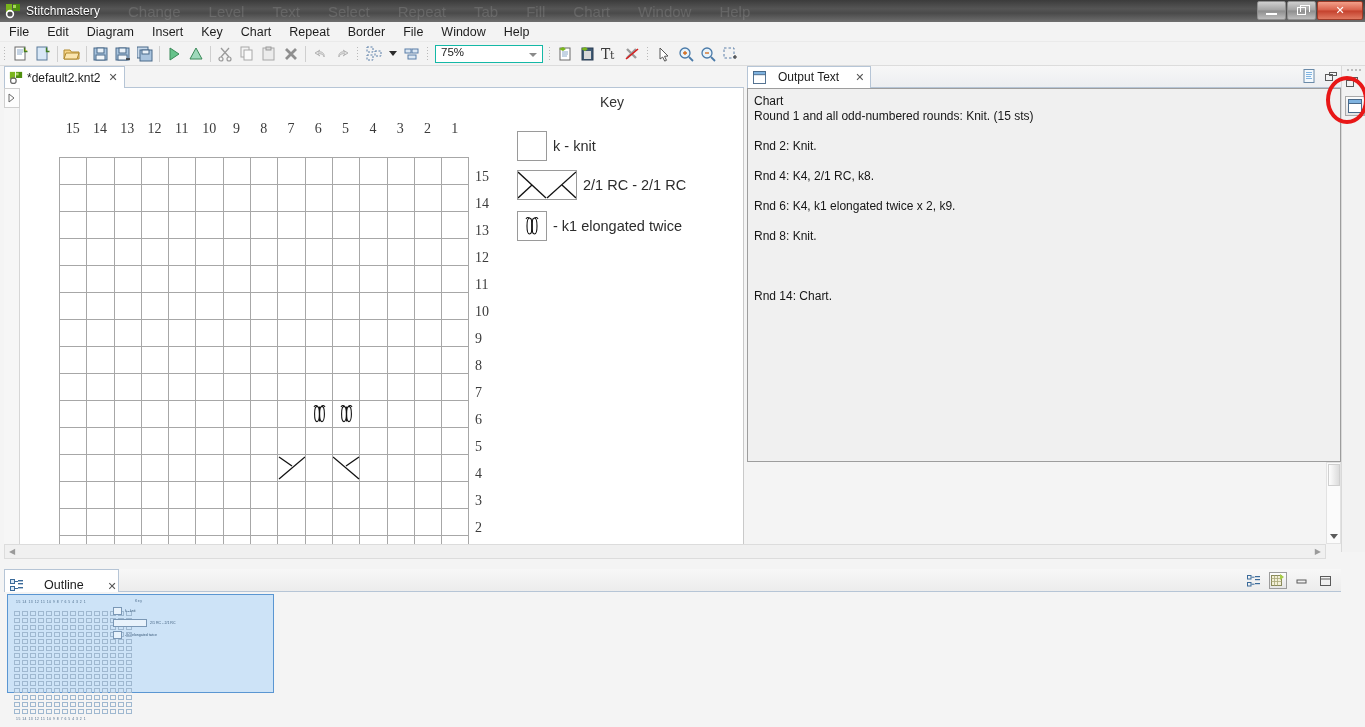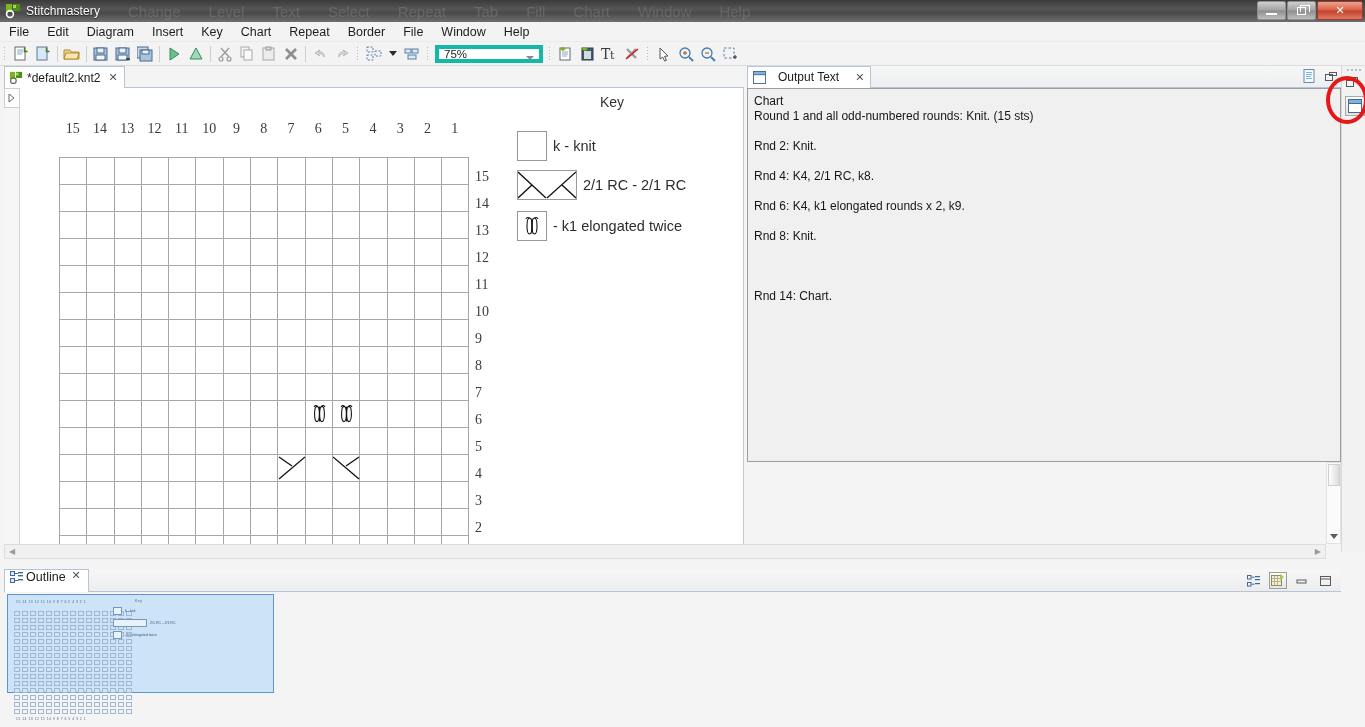--- a/index.html
+++ b/index.html
@@ -72,22 +72,22 @@
     width: 4px; height: 16px; margin: 0 3px;
     background-image: radial-gradient(circle, #b9b9b9 1px, transparent 1px);
     background-size: 3px 3px;
   }
   .tb-btn {
     width: 22px; height: 22px; display: flex; align-items: center;
     justify-content: center; position: relative;
   }
   .tb-sep { width: 1px; height: 16px; background: #cfcfcf; margin: 0 3px; }
   .zoom-combo {
-    width: 108px; height: 18px; border: 4px solid #14b8a6; background: #fff;
-    display: flex; align-items: center; font-size: 11.5px; color: #222;
+    width: 108px; height: 18px; border: 1px solid #14b8a6; background: #fff;
+    display: flex; font-size: 11.5px; color: #222;
     padding-left: 5px; margin: 0 2px; position: relative;
   }
   .zoom-combo .arrow {
     position: absolute; right: 5px; top: 7px;
     width: 0; height: 0; border-left: 4px solid transparent;
     border-right: 4px solid transparent; border-top: 4px solid #8a8a8a;
   }
   .dd-arrow {
     width: 0; height: 0; border-left: 4px solid transparent;
     border-right: 4px solid transparent; border-top: 5px solid #2b2b2b;
@@ -240,21 +240,21 @@
     position: absolute; left: 4px; top: 569px; width: 1337px; height: 154px;
   }
   .outline-tabstrip {
     position: absolute; left: 0; top: 0; width: 1337px; height: 23px;
     border-bottom: 1px solid #b6c5d6;
     background: linear-gradient(to bottom,#f7f7f7,#ececec);
   }
   .outline-tab {
     position: absolute; left: 0; top: 0; height: 23px; background: #fff;
     border: 1px solid #b6c5d6; border-bottom: none;
-    display: flex; align-items: flex-start; gap: 2px; padding: 0 7px 0 5px;
+    display: flex; align-items: flex-end; gap: 20px; padding: 0 1px 0 5px;
     font-size: 12.5px; color: #1a1a1a;
   }
   .outline-tools {
     position: absolute; right: 6px; top: 3px; display: flex; gap: 6px; align-items: center;
   }
   .ot-btn { width: 18px; height: 17px; display:flex; align-items:center; justify-content:center; }
   .ot-btn.sel { border: 1px solid #9c9c9c; background: linear-gradient(to bottom,#fdfdfd,#e5e5e5); }
   .outline-body {
     position: absolute; left: 0; top: 23px; width: 1337px; height: 131px;
     background: #f4f4f4;
@@ -918,21 +918,21 @@
       </div>
     </div>
     <div class="outbody">
       <div class="out-line">Chart</div>
       <div class="out-line">Round 1 and all odd-numbered rounds: Knit. (15 sts)</div>
       <div class="out-gap"></div>
       <div class="out-line">Rnd 2: Knit.</div>
       <div class="out-gap"></div>
       <div class="out-line">Rnd 4: K4, 2/1 RC, k8.</div>
       <div class="out-gap"></div>
-      <div class="out-line">Rnd 6: K4, k1 elongated rounds x 2, k9.</div>
+      <div class="out-line">Rnd 6: K4, k1 elongated twice x 2, k9.</div>
       <div class="out-gap"></div>
       <div class="out-line">Rnd 8: Knit.</div>
       <div class="out-gap"></div>
       <div class="out-gap"></div>
       <div class="out-gap"></div>
       <div class="out-line">Rnd 14: Chart.</div>
     </div>
   </div>
 
   <div class="vscroll">

